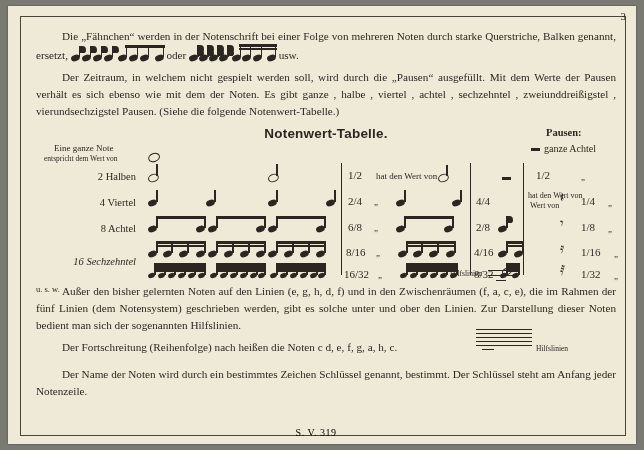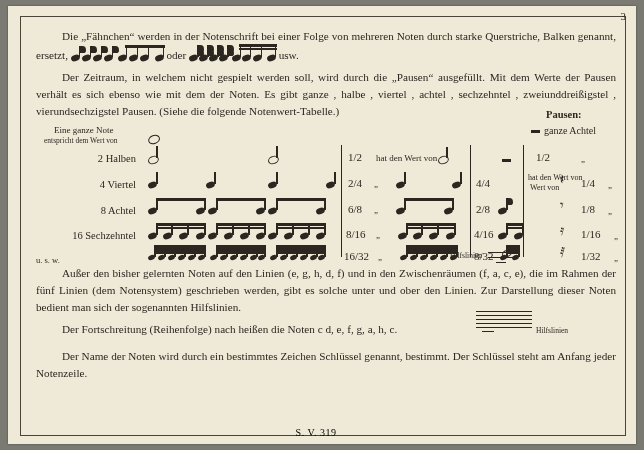--- a/index.html
+++ b/index.html
@@ -166,20 +166,21 @@
           <span class="head fill" style="left:35px;top:7px;"></span><span class="stem" style="left:43px;top:-4px;height:13px;"></span>
         </span>
         <span>usw.</span>
       </p>
     </div>
 
     <div class="blk" style="margin-top:3px;">
       <p class="para">Der Zeitraum, in welchem nicht gespielt werden soll, wird durch die „Pausen“ ausgefüllt. Mit dem Werte der Pausen verhält es sich ebenso wie mit dem der Noten. Es gibt ganze  , halbe  , viertel  , achtel  , sechzehntel  , zweiunddreißigstel  , vierundsechzigstel  Pausen. (Siehe die folgende Notenwert-Tabelle.)</p>
     </div>
 
+    <h2 class="sect">Notenwert-Tabelle.</h2>
 
     <div id="ntable">
 
       <div class="pausehdr" style="left:510px;top:-16px;">Pausen:</div>
       <div class="smtxt" style="left:508px;top:0px;font-size:10px;">ganze Achtel</div>
       <div class="hl" style="left:495px;top:5px;width:9px;height:3px;"></div>
 
       <div class="smtxt" style="left:18px;top:0px;">Eine ganze Note</div>
       <div class="smtxt" style="left:8px;top:11px;font-size:7.5px;">entspricht dem Wert von</div>
       <div class="nt" style="position:absolute;left:112px;top:8px;width:12px;height:10px;">
@@ -263,21 +264,21 @@
       <div class="frac" style="left:440px;top:78px;">2/8</div>
       <div class="musicrow" style="left:462px;top:74px;width:22px;height:18px;">
         <span class="head fill" style="position:absolute;left:0px;top:9px;"></span>
           <span class="stem" style="position:absolute;left:8px;top:-1px;height:12px;"></span>
           <span class="flag" style="position:absolute;left:9px;top:-1px;"></span>
       </div>
       <div class="frac" style="left:545px;top:78px;">1/8</div>
       <div class="smtxt" style="left:572px;top:81px;">„</div>
       <div class="rest" style="left:524px;top:74px;font-size:14px;">𝄾</div>
 
-      <div class="rowlabel" style="left:0px;top:105px;width:100px;">16 Sechzehntel</div>
+      <div class="rowlabel" style="left:0px;top:113px;width:100px;font-style:italic;">16 Sechzehntel</div>
       <div class="musicrow" style="left:112px;top:99px;width:185px;height:18px;">
         <span class="beam" style="position:absolute;left:8px;top:-1px;width:48px;"></span>
         <span class="beam" style="position:absolute;left:8px;top:2.6px;width:48px;"></span>
         <span class="head fill" style="position:absolute;left:0px;top:9px;"></span>
           <span class="stem" style="position:absolute;left:8px;top:-1px;height:12px;"></span>
         <span class="head fill" style="position:absolute;left:15px;top:9px;"></span>
           <span class="stem" style="position:absolute;left:23px;top:-1px;height:12px;"></span>
         <span class="head fill" style="position:absolute;left:31px;top:9px;"></span>
           <span class="stem" style="position:absolute;left:39px;top:-1px;height:12px;"></span>
         <span class="head fill" style="position:absolute;left:48px;top:9px;"></span>
@@ -403,21 +404,21 @@
         <span class="beam" style="position:absolute;left:6px;top:5.4px;width:14px;"></span>
         <span class="head fill" style="position:absolute;left:0px;top:9px;width:7px;height:5px;"></span>
           <span class="stem" style="position:absolute;left:6px;top:-1px;height:12px;"></span>
         <span class="head fill" style="position:absolute;left:12px;top:9px;width:7px;height:5px;"></span>
           <span class="stem" style="position:absolute;left:18px;top:-1px;height:12px;"></span>
       </div>
       <div class="frac" style="left:545px;top:125px;">1/32</div>
       <div class="smtxt" style="left:578px;top:128px;">„</div>
       <div class="rest" style="left:524px;top:121px;font-size:14px;">𝅀</div>
 
-      <div class="uswsm" style="left:0px;top:130px;">u. s. w.</div>
+      <div class="uswsm" style="left:0px;top:141px;">u. s. w.</div>
     </div>
 
 
     <div class="blk" style="position:relative;">
       <p class="para">Außer den bisher gelernten Noten auf den Linien (e, g, h, d, f) und in den Zwischenräumen (f, a, c, e), die im Rahmen der fünf Linien (dem Notensystem) geschrieben werden, gibt es solche unter und ober den Linien. Zur Darstellung dieser Noten bedient man sich der sogenannten Hilfslinien.</p>
 
       <div class="hilfs" style="left:452px;top:-14px;width:60px;height:18px;position:absolute;">
         <span class="smtxt" style="left:-38px;top:0px;font-size:7.5px;">Hilfslinien</span>
         <span class="hl" style="left:0px;top:1px;width:26px;"></span>
         <span class="hl" style="left:0px;top:6px;width:26px;"></span>

